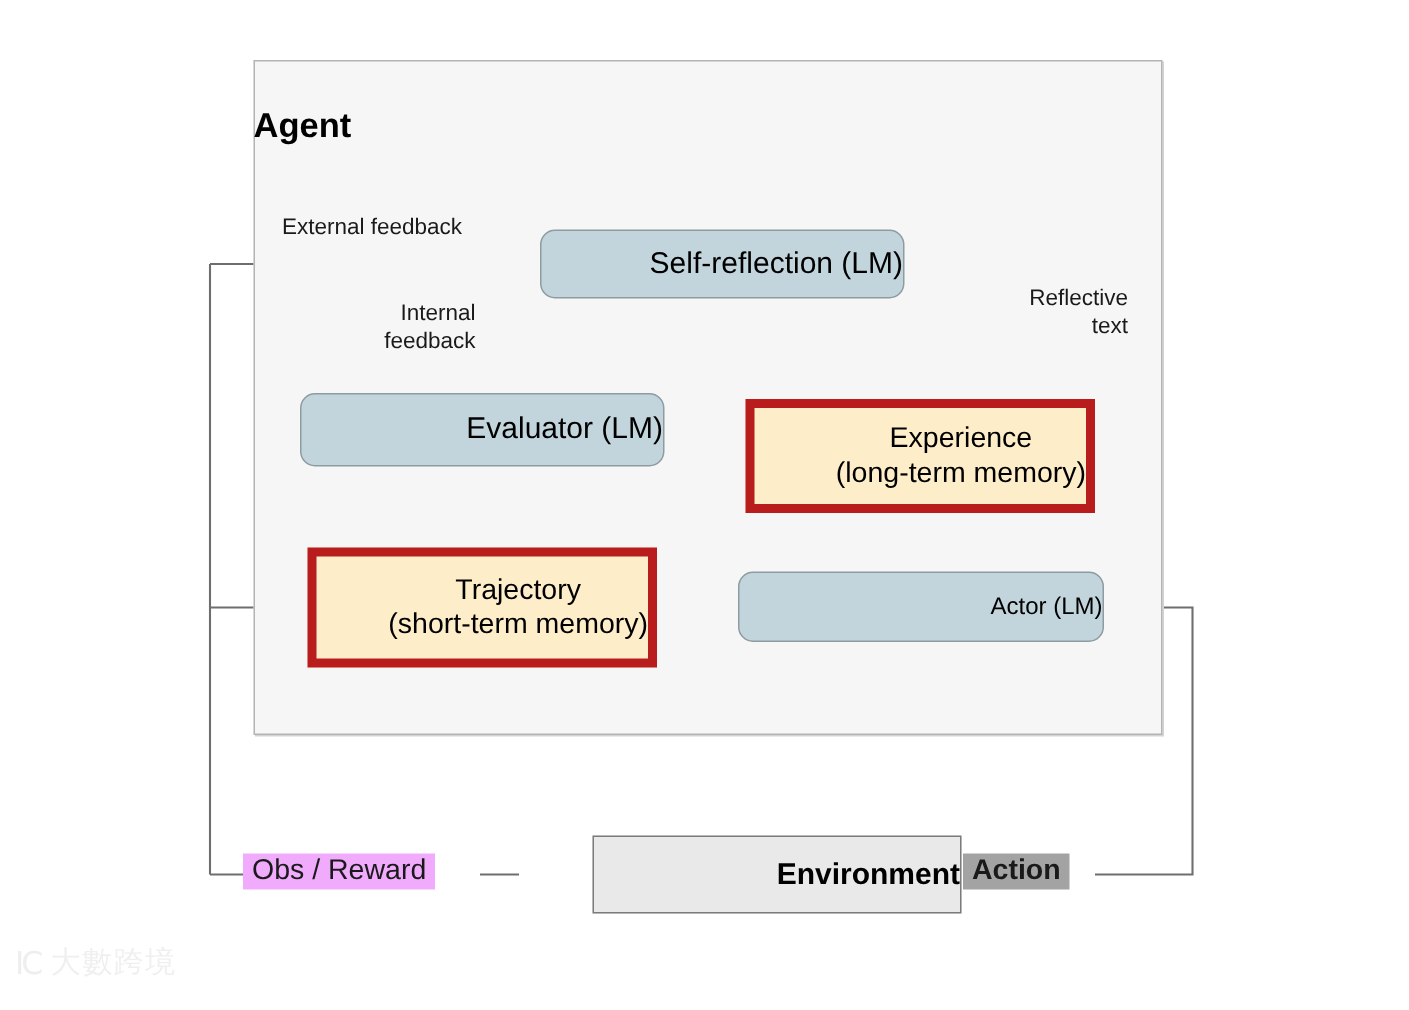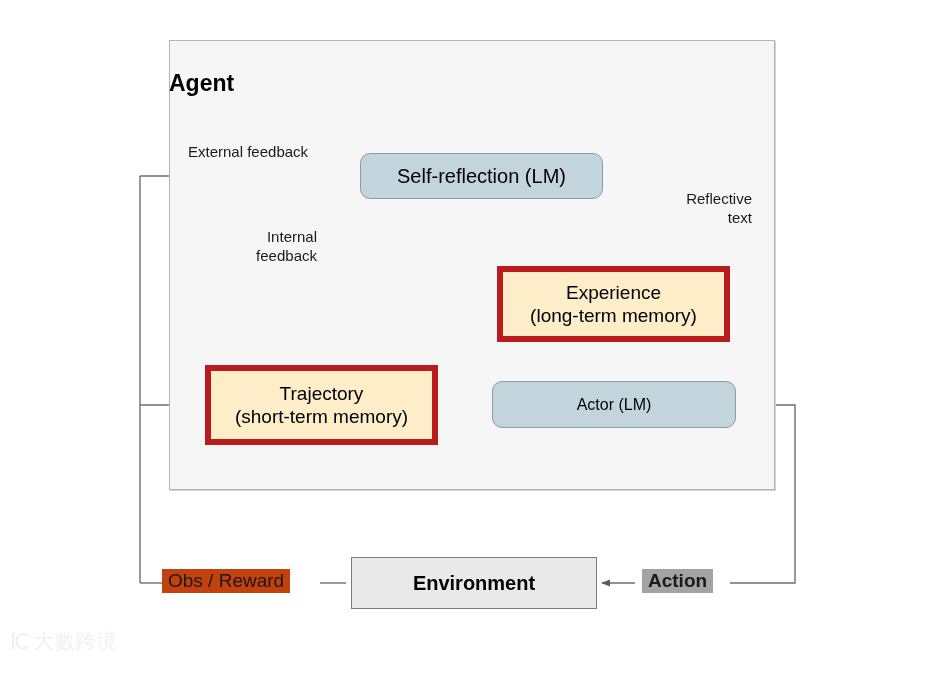--- a/index.html
+++ b/index.html
@@ -20,39 +20,40 @@
     left: 0;
     top: 0;
     width: 939px;
     height: 673px;
   }
   .node {
     position: absolute;
     box-sizing: border-box;
     display: flex;
     align-items: center;
-    justify-content: center;
+    justify-content: flex-end;
     text-align: center;
     line-height: 1.22;
     color: #000000;
     z-index: 3;
   }
   .node-blue {
     background: #c3d5dc;
     border: 1px solid #8e9ba1;
     border-radius: 10px;
   }
   .node-yellow {
     background: #fdedc9;
     border: 6px solid #b91c1c;
   }
   .node-gray {
     background: #e9e9e9;
     border: 1px solid #7b7b7b;
     font-weight: bold;
+    margin-left: 44px;
   }
   .agent-container {
     position: absolute;
     left: 169px;
     top: 40px;
     width: 604px;
     height: 448px;
     background: #f6f6f6;
     border: 1px solid #b4b4b4;
     box-shadow: 1px 1px 0 #d3d3d3;
@@ -71,25 +72,25 @@
   }
   .edge-label {
     position: absolute;
     color: #1a1a1a;
     z-index: 4;
     line-height: 1.25;
     text-align: right;
     white-space: nowrap;
   }
   .lbl-external { left: 188px; top: 143px; font-size: 15px; }
-  .lbl-internal { left: 235px; top: 200px; font-size: 15px; width: 82px; margin-top: 28px; }
+  .lbl-internal { left: 235px; top: 200px; font-size: 15px; width: 82px; }
   .lbl-reflective { left: 660px; top: 190px; font-size: 15px; width: 92px; }
   .lbl-obs {
     left: 162px; top: 569px; font-size: 19px;
-    background: #c2410c; padding: 0 6px;
+    background: #f0abfc; padding: 0 6px;
   }
   .lbl-action {
     left: 642px; top: 569px; font-size: 19px;
     background: #a3a3a3; padding: 0 6px; font-weight: bold;
   }
   .n-selfreflection { left: 360px; top: 153px; width: 243px; height: 46px; font-size: 20px; }
   .n-evaluator     { left: 200px; top: 262px; width: 243px; height: 49px; font-size: 20px; }
   .n-trajectory    { left: 205px; top: 365px; width: 233px; height: 80px; font-size: 19px; }
   .n-experience    { left: 497px; top: 266px; width: 233px; height: 76px; font-size: 19px; }
   .n-actor         { left: 492px; top: 381px; width: 244px; height: 47px; font-size: 16px; }
@@ -155,20 +156,23 @@
       <path d="M 736 405 L 795 405 L 795 583 L 730 583"></path>
       <path d="M 635 583 L 602 583" marker-end="url(#arrow)"></path>
 
     </g>
   </svg>
 
   <div class="node node-blue n-selfreflection">
     <span>Self-reflection (LM)</span>
   </div>
 
+  <div class="node node-blue n-evaluator">
+    <span>Evaluator (LM)</span>
+  </div>
 
   <div class="node node-yellow n-trajectory">
     <span>
       <span>Trajectory</span><br>
       <span>(short-term memory)</span>
     </span>
   </div>
 
   <div class="node node-yellow n-experience">
     <span>

